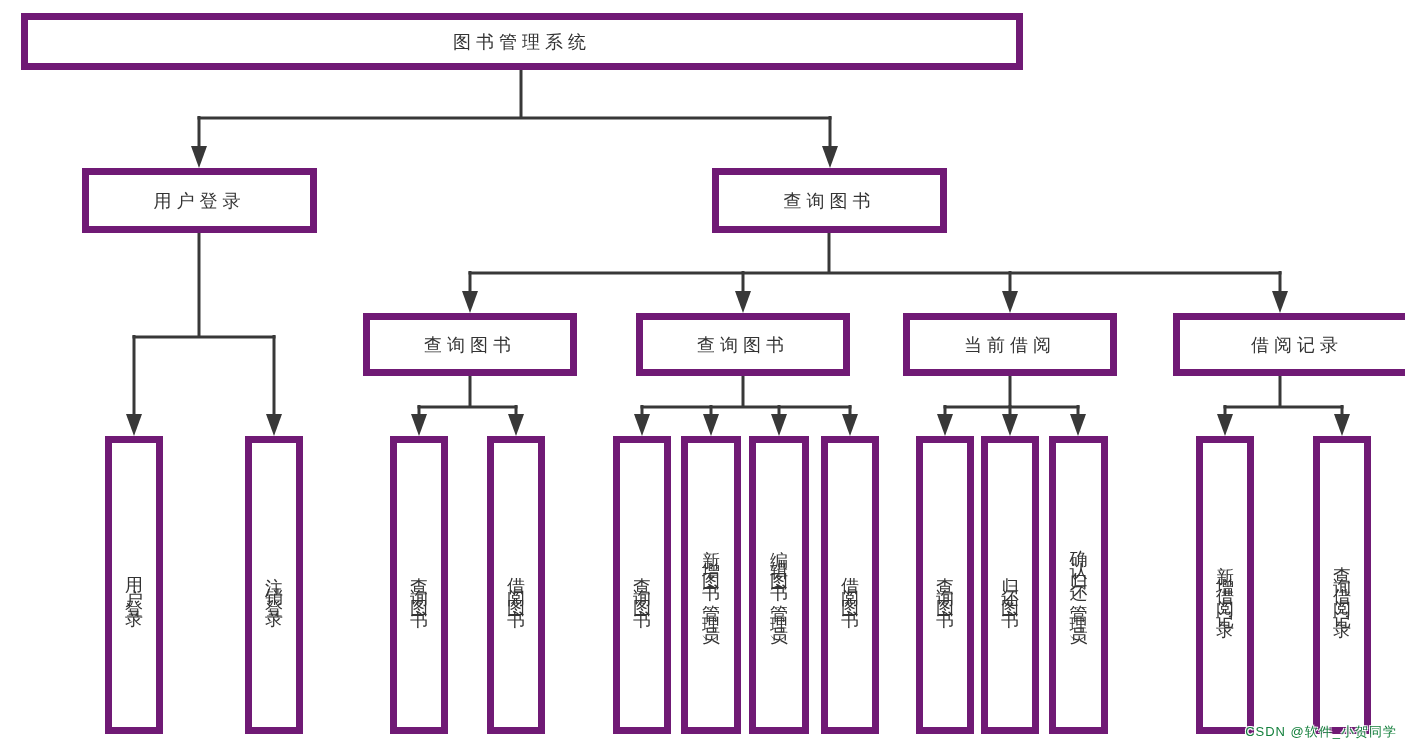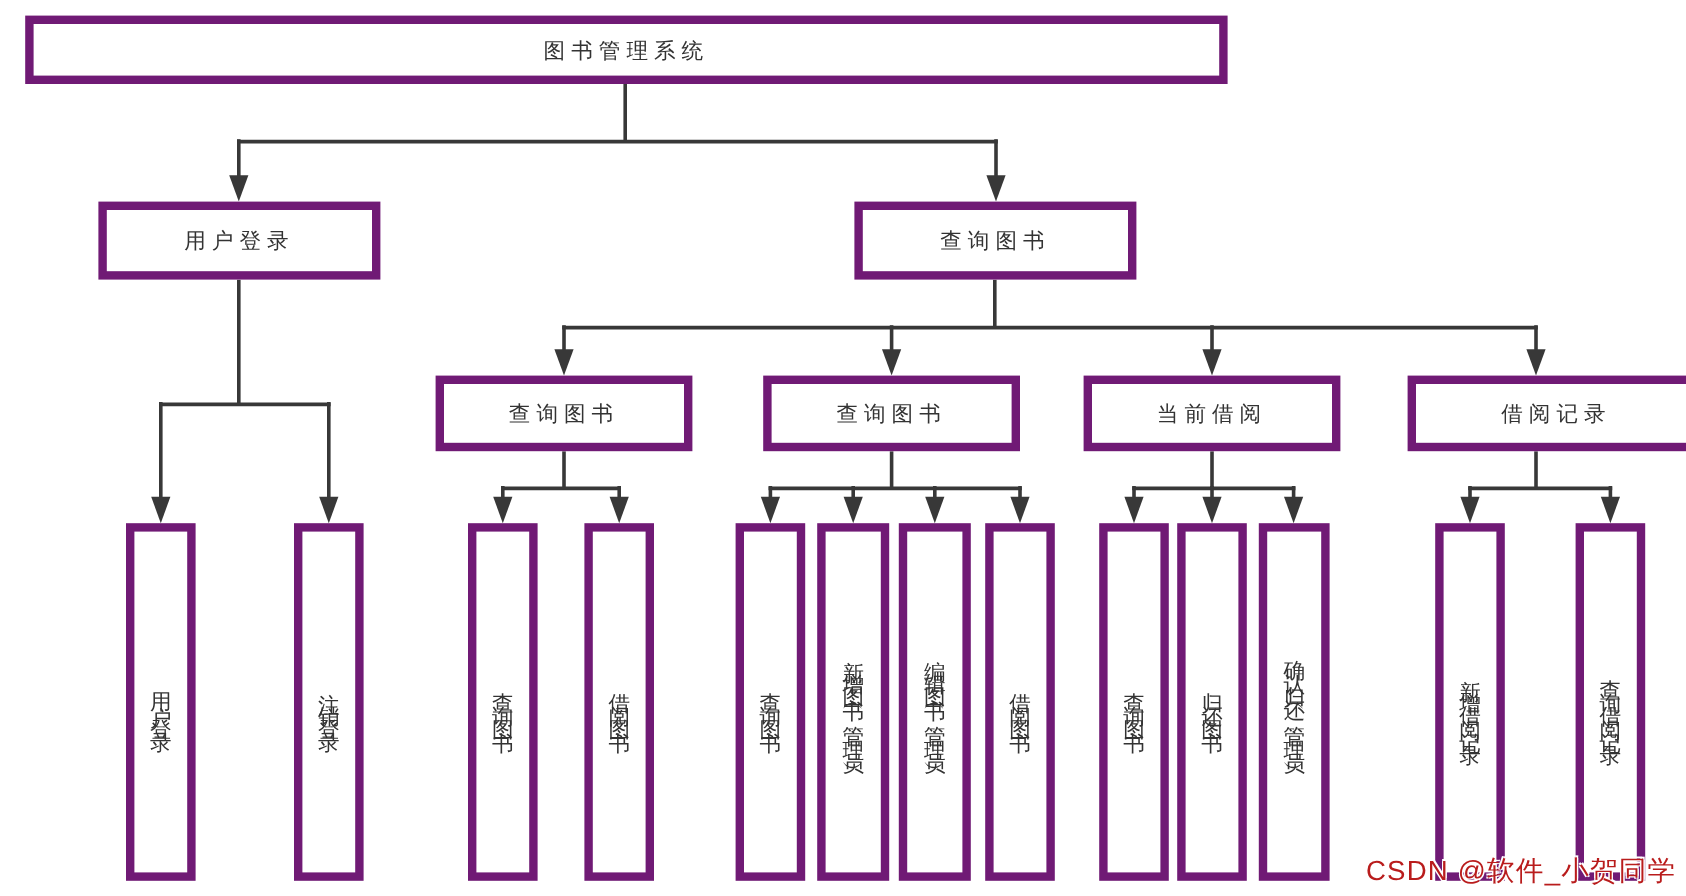--- a/index.html
+++ b/index.html
@@ -40,23 +40,23 @@
     text-orientation: mixed;
     font-size: 18px;
     letter-spacing: 11px;
     line-height: 1;
   }
   #watermark {
     position: absolute;
     right: 8px;
     bottom: 6px;
     z-index: 3;
-    font-size: 23px;
+    font-size: 13px;
     letter-spacing: 1px;
-    color: #b91c1c;
+    color: #15803d;
     text-shadow: -1px -1px 0 #ffffff, 1px -1px 0 #ffffff, -1px 1px 0 #ffffff, 1px 1px 0 #ffffff;
     white-space: nowrap;
   }
 </style>
 </head>
 <body>
 
 <div id="canvas">
 
   <svg id="connectors" width="1405" height="747">

